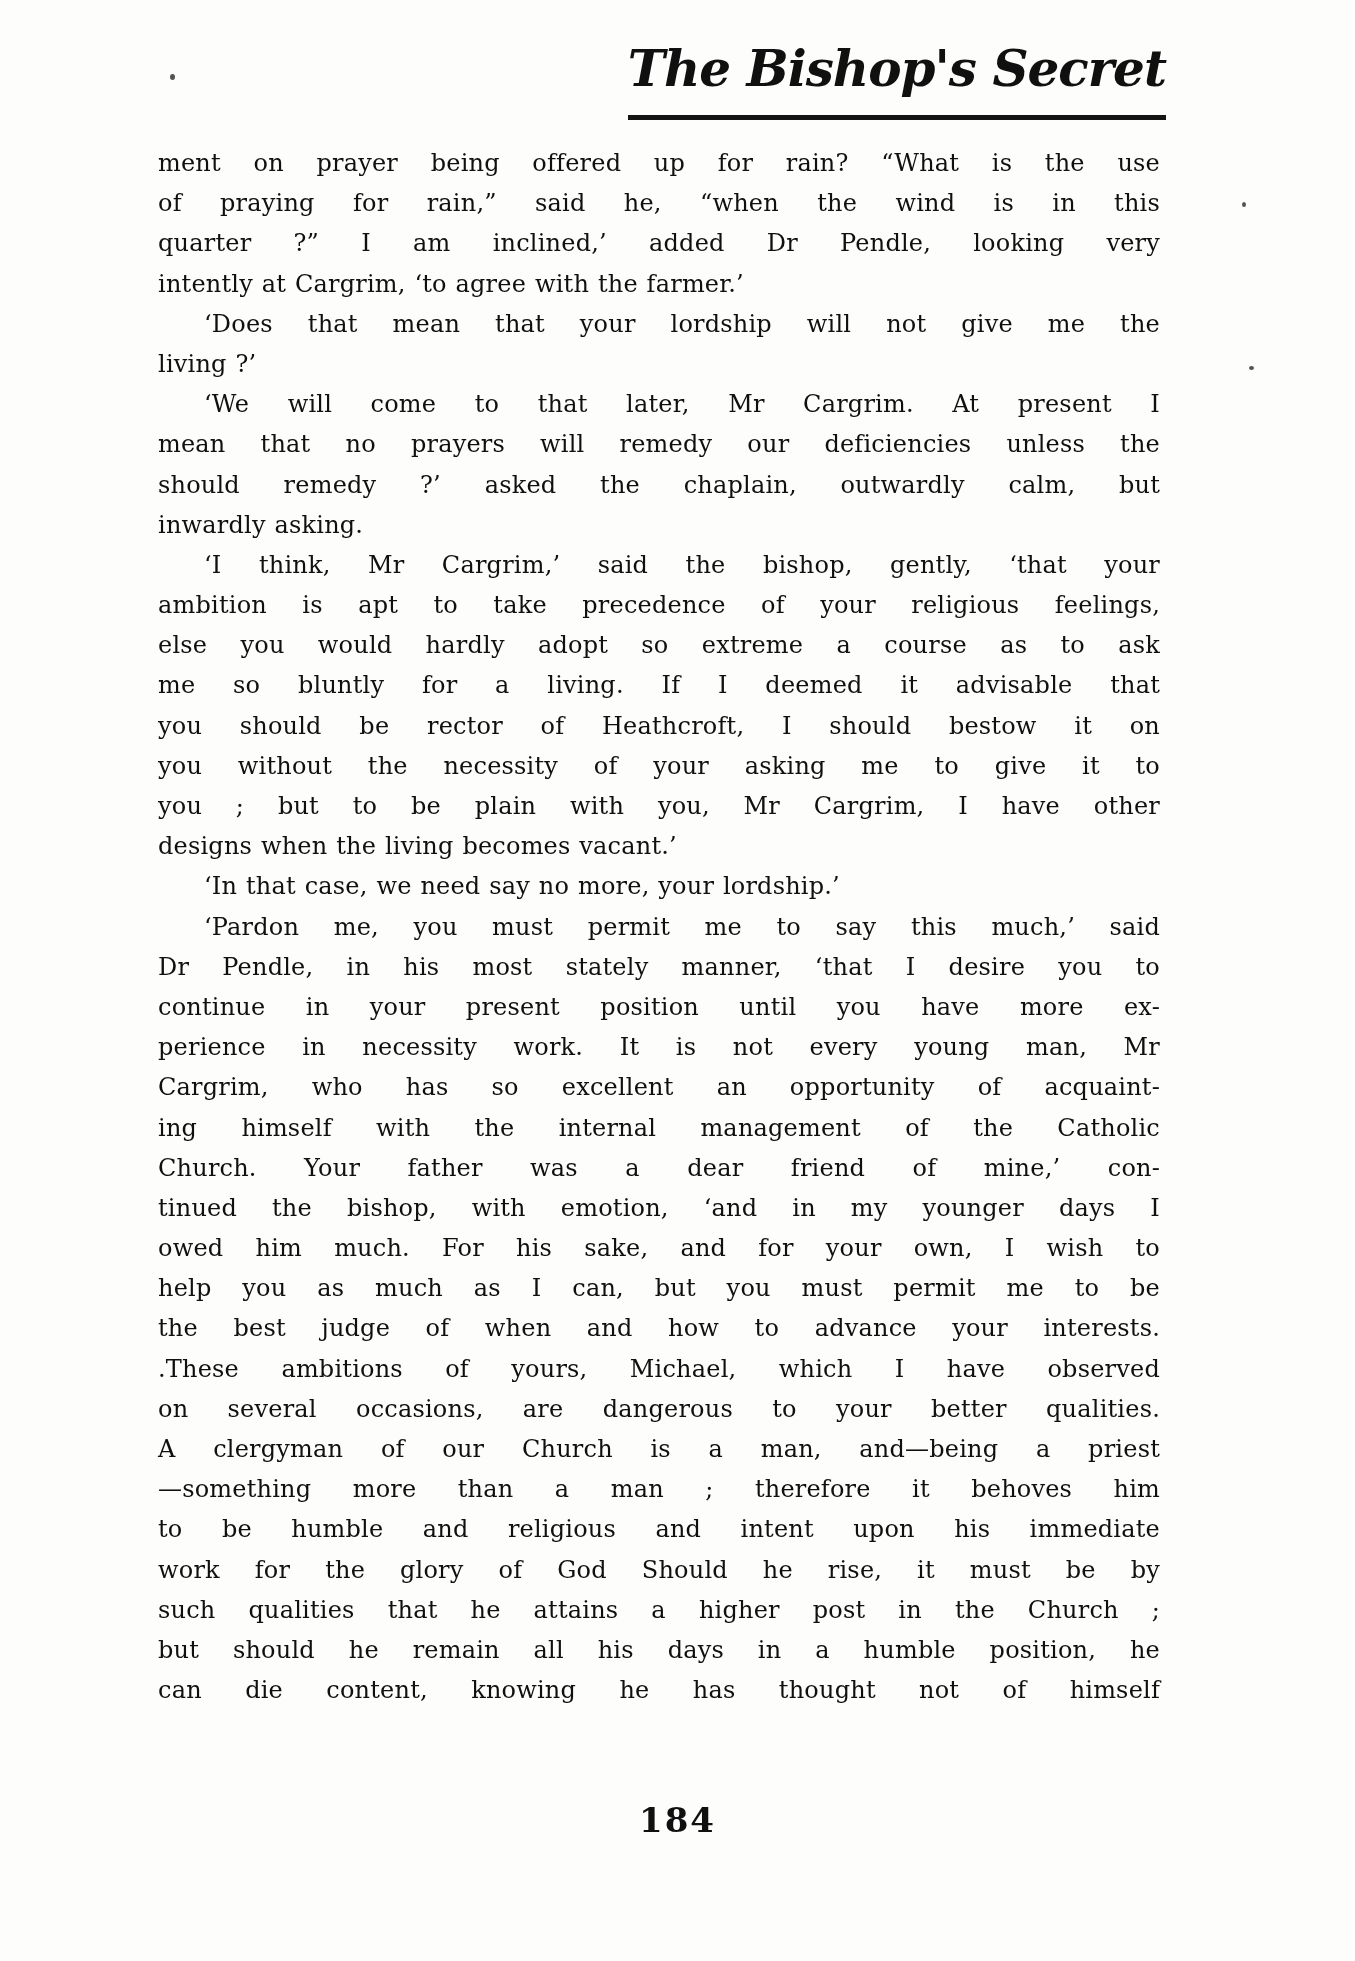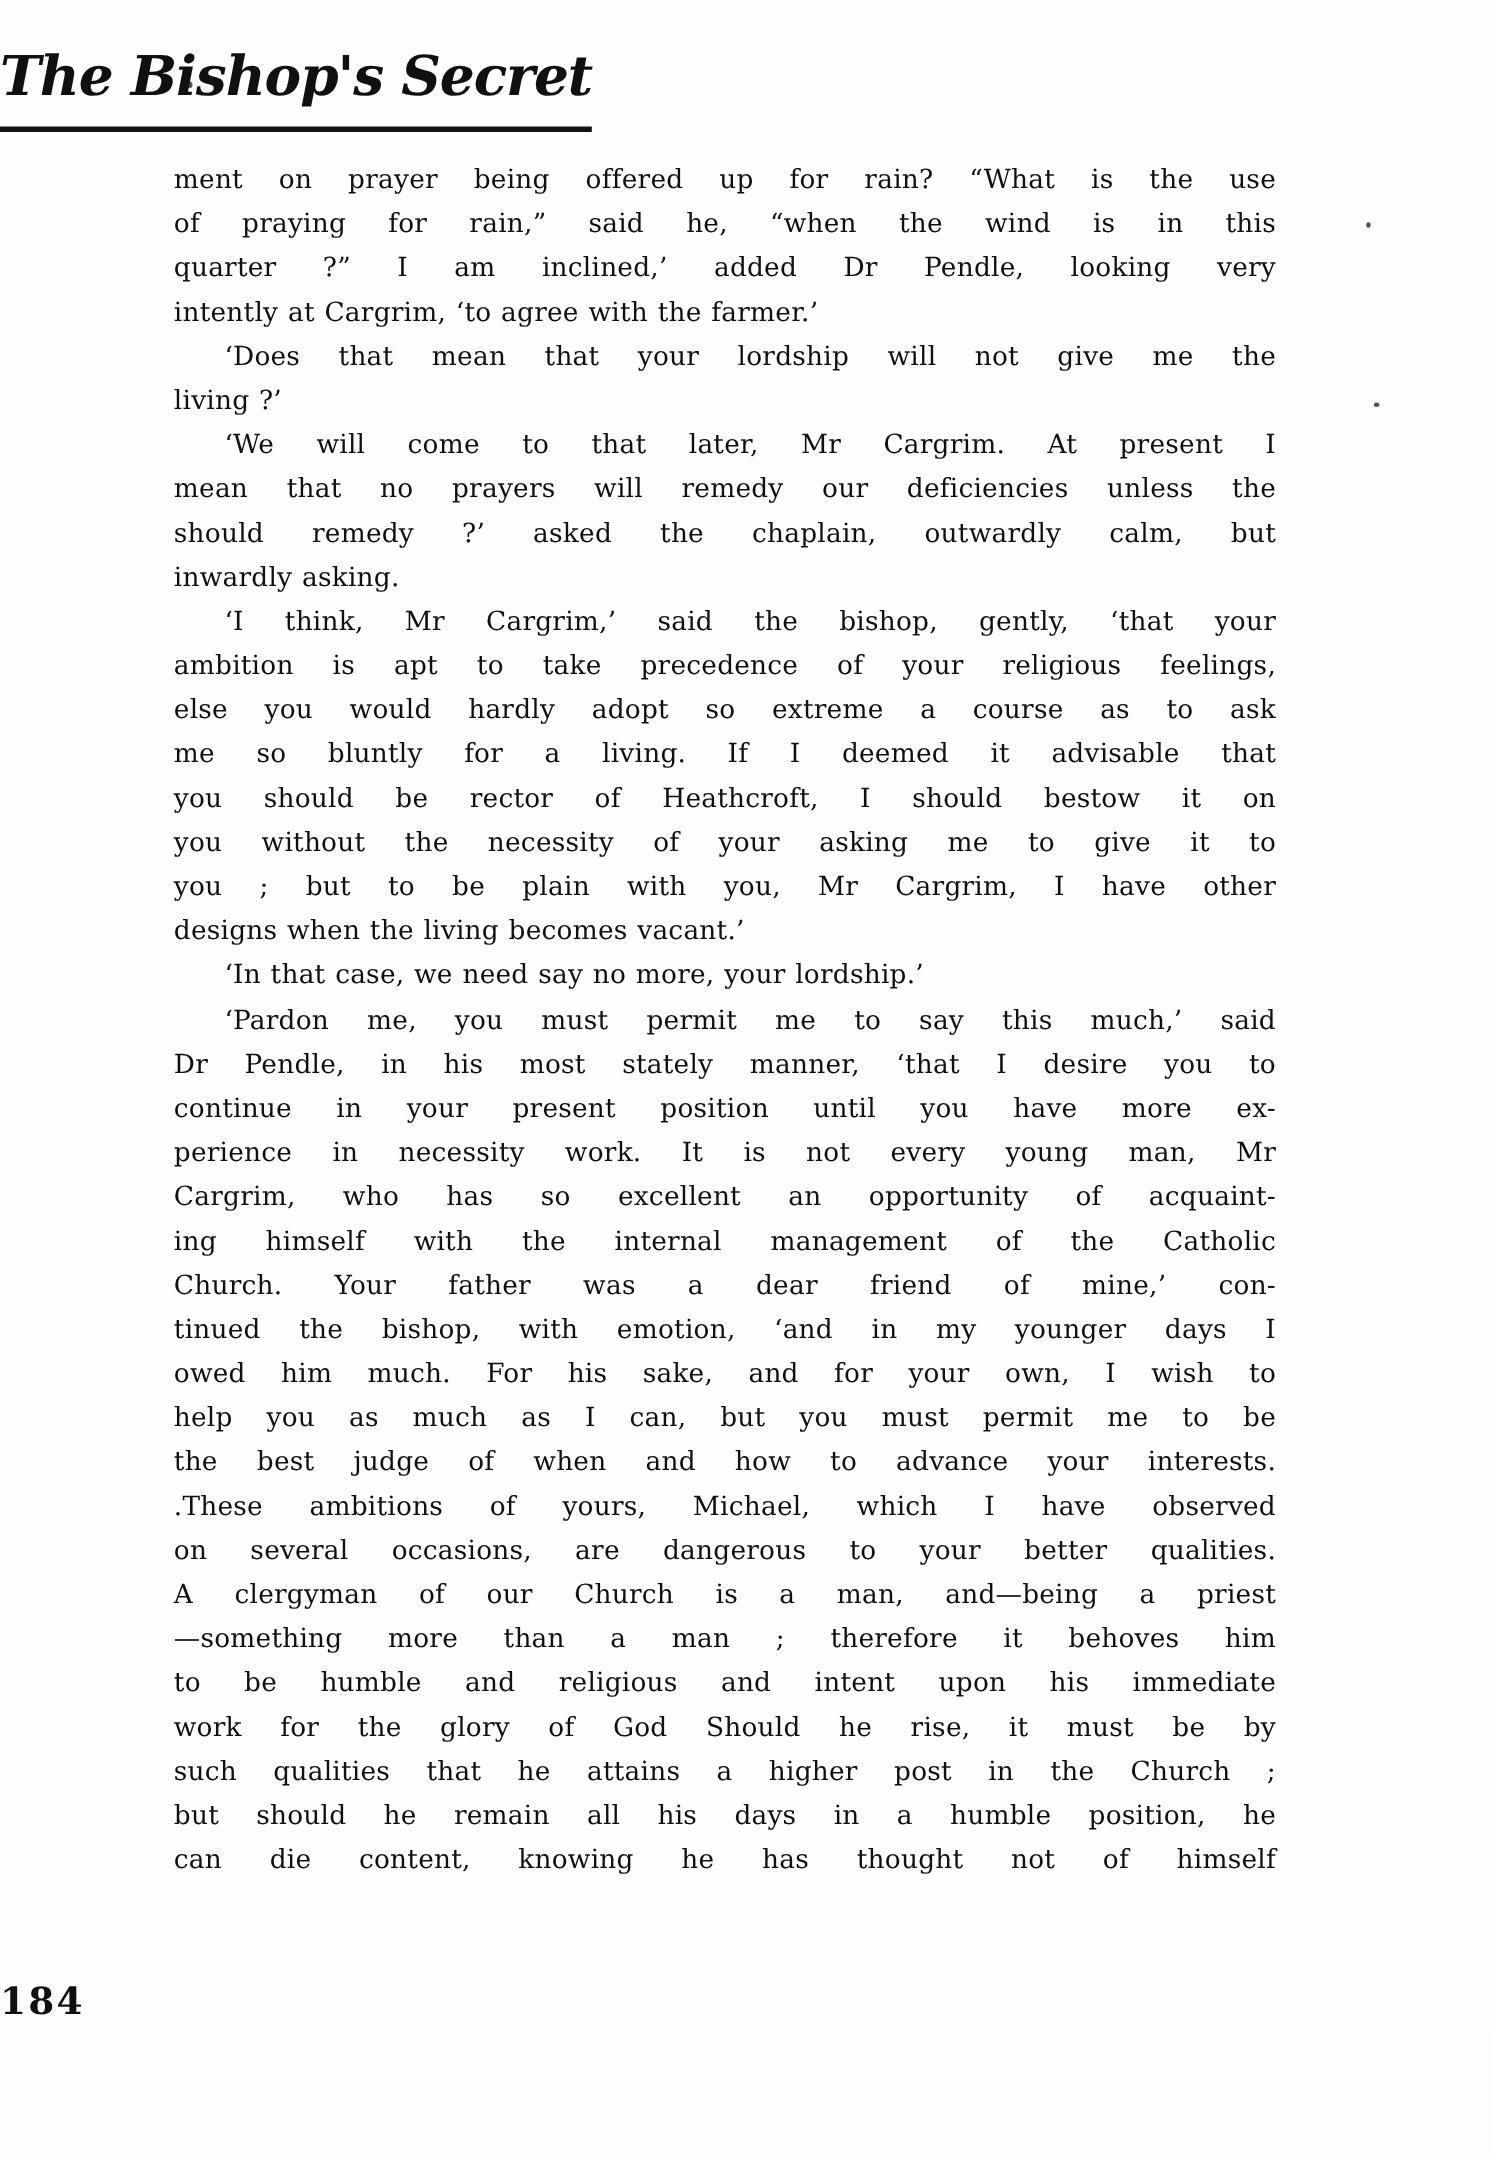--- a/index.html
+++ b/index.html
@@ -14,21 +14,21 @@
     background: #fdfdfc;
     color: #101010;
     font-family: "DejaVu Serif", serif;
     overflow: hidden;
   }
   .header {
     position: absolute;
     top: 40px;
     left: 0;
     right: 189px;
-    text-align: left;
+    text-align: right;
   }
   .running-title {
     display: inline-block;
     font-style: italic;
     font-weight: bold;
     font-size: 50px;
     line-height: 1.15;
     letter-spacing: -1px;
     padding-bottom: 17px;
     border-bottom: 5px solid #141414;
@@ -54,21 +54,21 @@
     text-align-last: left;
   }
   .line.indent {
     text-indent: 46px;
   }
   .page-number {
     position: absolute;
     top: 1800px;
     left: 0;
     width: 100%;
-    text-align: left;
+    text-align: center;
     font-weight: bold;
     font-size: 34px;
     letter-spacing: 2px;
   }
   .speck {
     position: absolute;
     background: #1a1a1a;
     border-radius: 50%;
     opacity: 0.75;
   }

